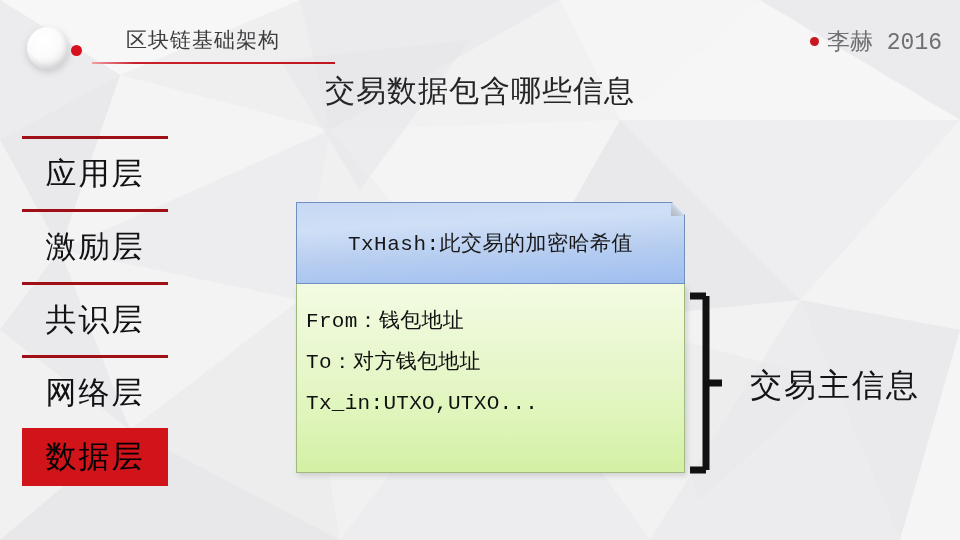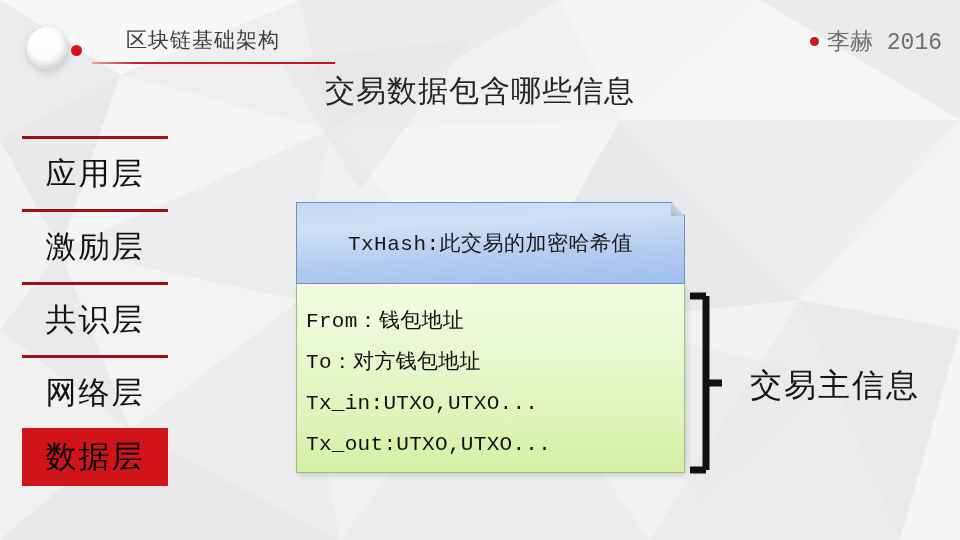--- a/index.html
+++ b/index.html
@@ -244,21 +244,20 @@
 
   <div id="tx-card">
     <div class="tx-head">
       <span class="tx-head-label">TxHash:此交易的加密哈希值</span>
       <span class="tx-fold"></span>
     </div>
     <div class="tx-body">
       <div class="tx-line">From：钱包地址</div>
       <div class="tx-line">To：对方钱包地址</div>
       <div class="tx-line">Tx_in:UTXO,UTXO...</div>
-      <div class="tx-line">Tx_out:UTXO,UTXO...</div>
     </div>
   </div>
 
   <svg id="brace" width="46" height="182" viewBox="0 0 46 182">
     <path d="M4 4 H20 M20 4 V178 M4 178 H20 M20 91 H36" stroke="#111111" stroke-width="7" fill="none" stroke-linecap="butt"></path>
   </svg>
   <div class="caption">交易主信息</div>
 
 </div>
 

